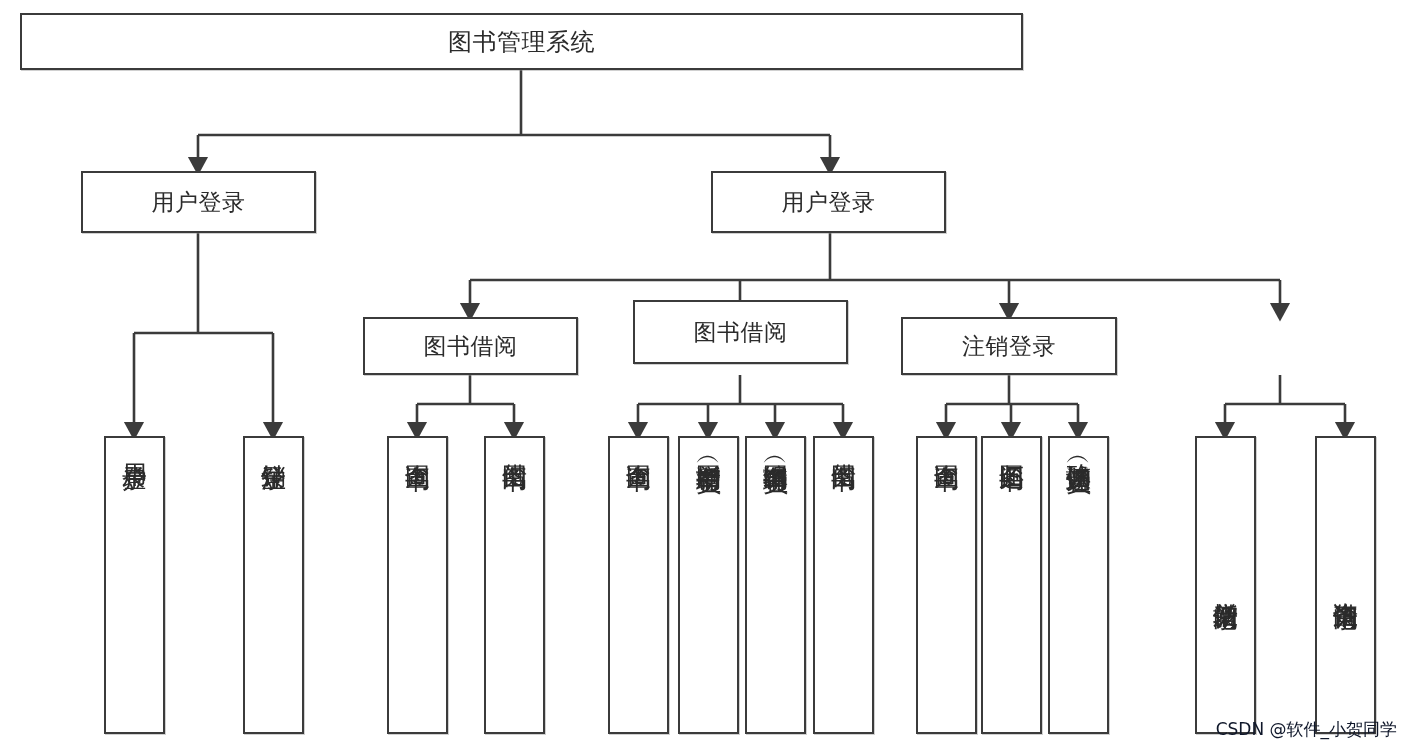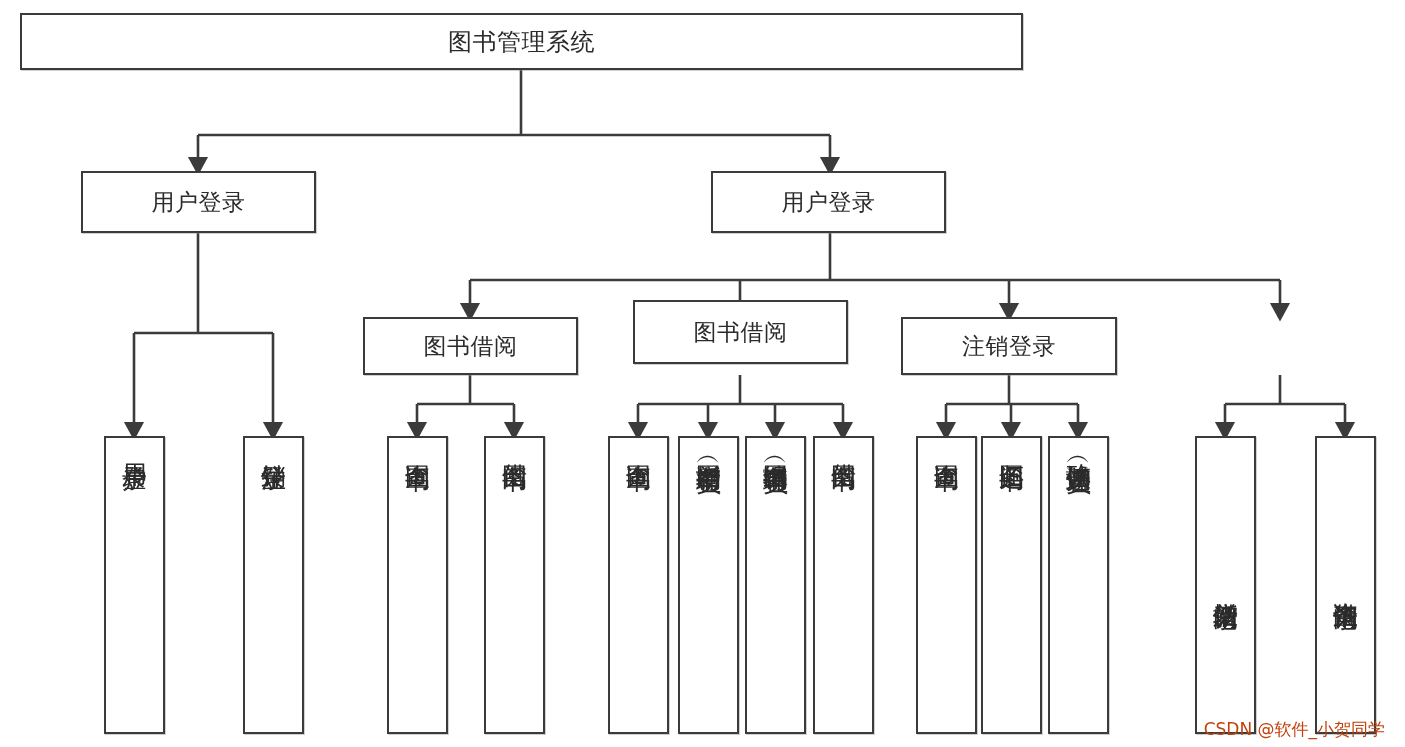--- a/index.html
+++ b/index.html
@@ -59,24 +59,24 @@
     font-size: 25px;
     line-height: 1.08;
     letter-spacing: 1px;
     white-space: nowrap;
   }
   .v-node.tall-text .label { font-size: 25px; }
   .v-node.mid-text { align-items: center; padding-top: 0; }
 
   .watermark {
     position: absolute;
-    right: 20px;
+    right: 8px;
     bottom: 6px;
     font-size: 17px;
-    color: #c2410c;
+    color: #0f172a;
     white-space: nowrap;
     user-select: none;
   }
 </style>
 </head>
 <body>
 
 <div id="canvas">
 
   <svg id="wires" viewBox="0 0 1405 747" xmlns="http://www.w3.org/2000/svg">

